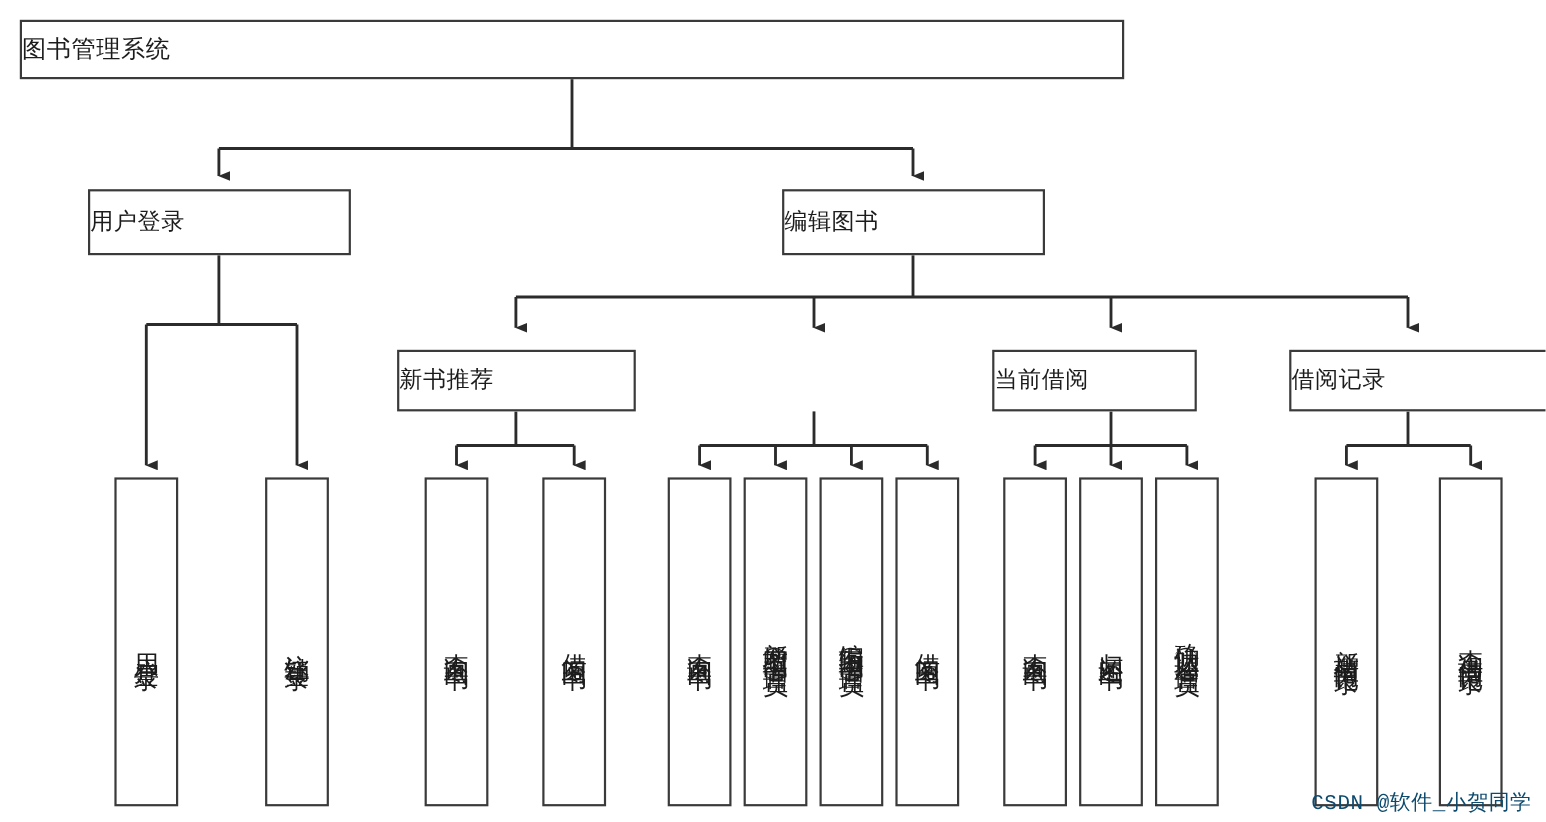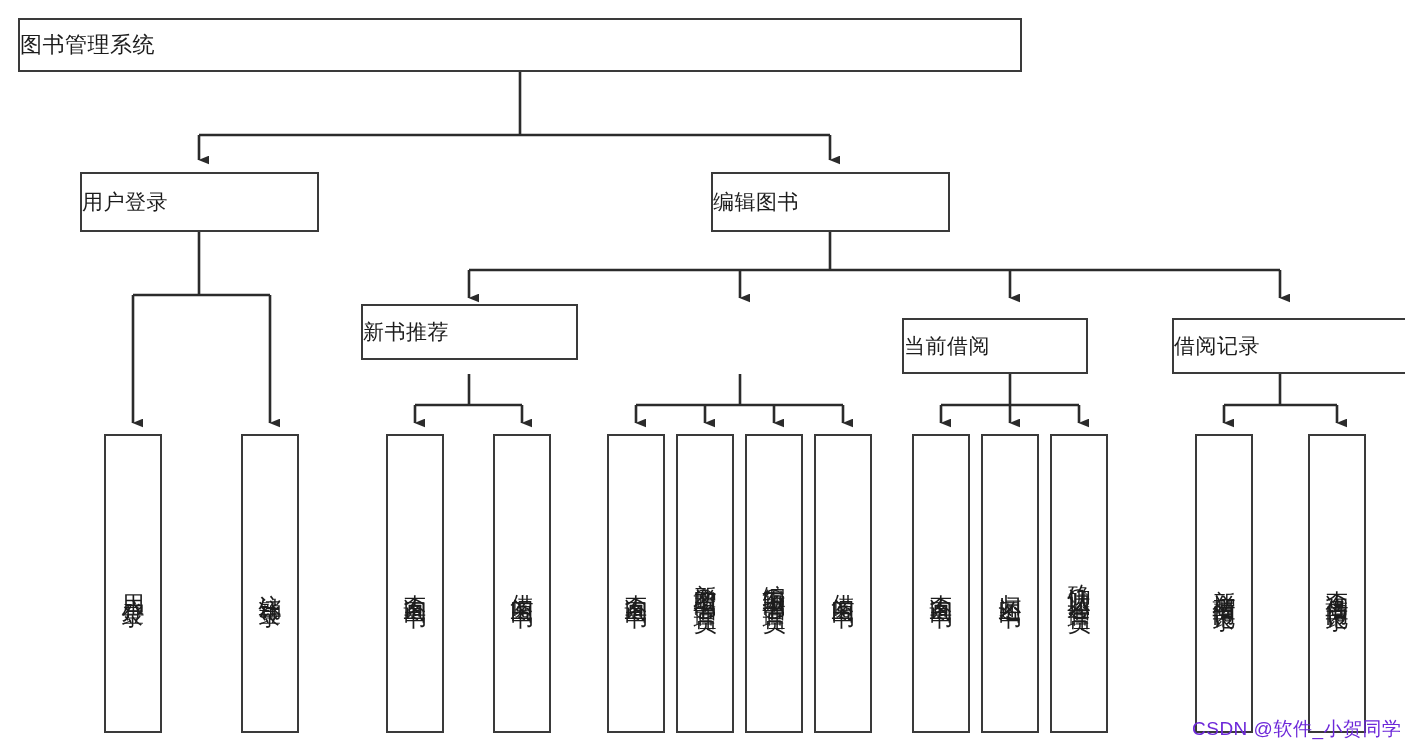--- a/index.html
+++ b/index.html
@@ -60,25 +60,26 @@
   .node.vert .node-label {
     writing-mode: vertical-rl;
     text-orientation: upright;
     font-size: 23px;
     line-height: 1.0;
     letter-spacing: 4px;
     white-space: nowrap;
   }
   .watermark {
     position: absolute;
-    color: #6d28d9;
+    color: #0c4a6e;
     font-size: 19px;
     letter-spacing: 0.5px;
     white-space: nowrap;
     user-select: none;
+    font-family: Liberation Mono, monospace;
   }
 </style>
 </head>
 <body>
 
 <div id="diagram-root">
 
   <svg class="edges" viewBox="0 0 1405 747" xmlns="http://www.w3.org/2000/svg">
     <defs>
       <marker id="arrowhead" markerWidth="9" markerHeight="11" refX="4.5" refY="10.4" orient="auto" markerUnits="userSpaceOnUse">
@@ -135,21 +136,21 @@
     <span class="node-label">图书管理系统</span>
   </div>
 
   <div class="node horiz" style="left:80px; top:172px; width:239px; height:60px;">
     <span class="node-label">用户登录</span>
   </div>
   <div class="node horiz" style="left:711px; top:172px; width:239px; height:60px;">
     <span class="node-label">编辑图书</span>
   </div>
 
-  <div class="node horiz" style="left:361px; top:304px; width:217px; height:56px;">
+  <div class="node horiz" style="left:361px; top:318px; width:217px; height:56px;">
     <span class="node-label">新书推荐</span>
   </div>
   <div class="node horiz" style="left:902px; top:318px; width:186px; height:56px;">
     <span class="node-label">当前借阅</span>
   </div>
   <div class="node horiz" style="left:1172px; top:318px; width:240px; height:56px;">
     <span class="node-label">借阅记录</span>
   </div>
 
   <div class="node vert" style="left:104px; top:434px; width:58px; height:299px;">

